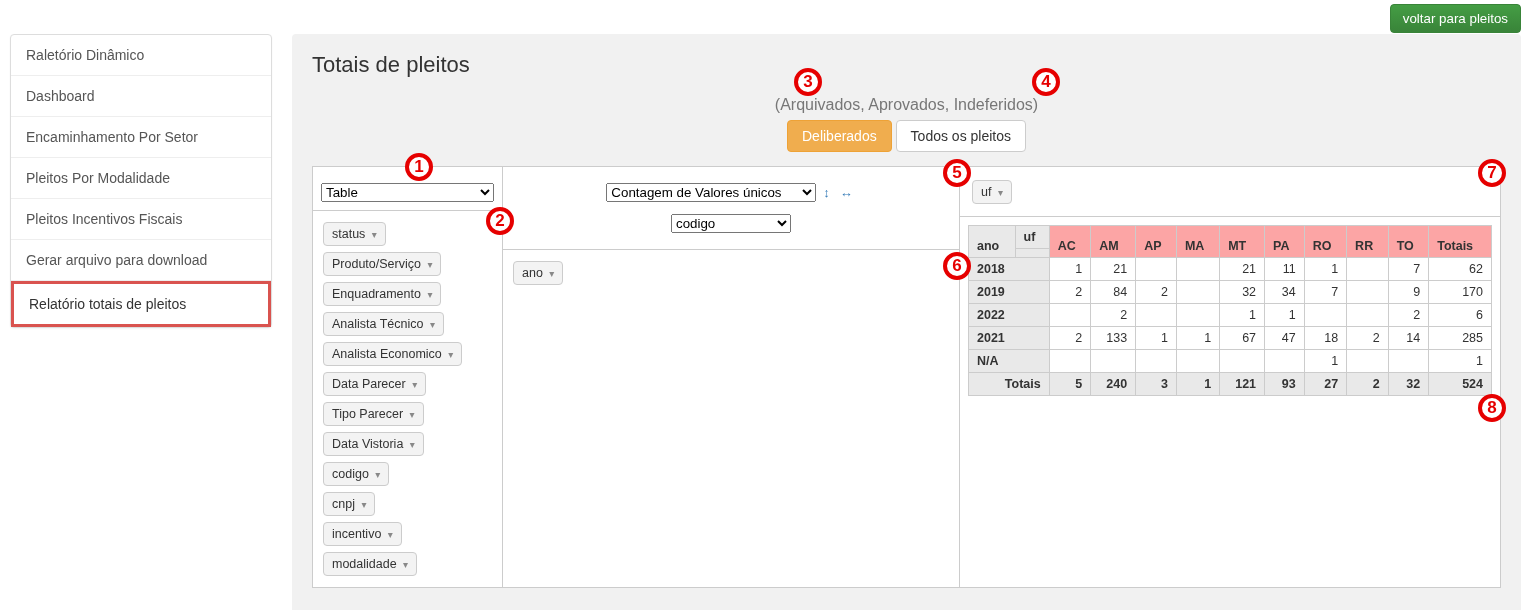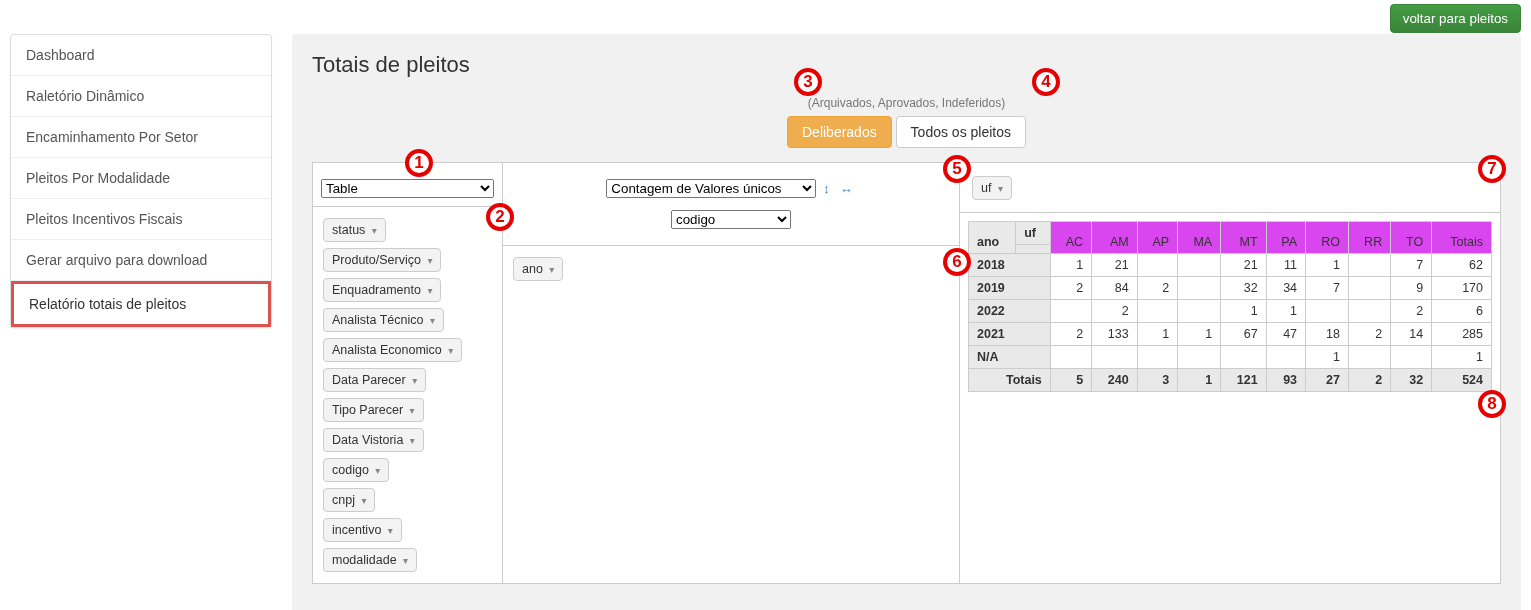--- a/index.html
+++ b/index.html
@@ -7,21 +7,21 @@
   .page { width:1531px; min-height:610px; position:relative; padding:0 10px; }
   .top-btn { position:absolute; top:4px; right:10px; background:#3c763d; background-image:linear-gradient(#449d44,#398439); border:1px solid #398439; color:#fff; padding:6px 12px; border-radius:4px; cursor:pointer; }
   .layout { display:flex; align-items:flex-start; padding-top:34px; gap:20px; }
   .sidebar { width:262px; border:1px solid #ddd; border-radius:4px; box-shadow:0 1px 2px rgba(0,0,0,.05); background:#fff; }
   .sidebar .item { padding:12px 15px; border-bottom:1px solid #eee; color:#555; cursor:pointer; }
   .sidebar .item:last-child { border-bottom:none; }
   .sidebar .item.active { border:3px solid #d9534f; color:#333; }
   .main { flex:1; background:#f1f1f1; padding:18px 20px 30px 20px; border-radius:4px; position:relative; }
   .main h3 { margin:0 0 18px 0; font-weight:400; font-size:22px; color:#333; }
   .center { text-align:center; margin-bottom:14px; position:relative; }
-  .center .hint { font-size:12px; color:#777; display:block; margin-bottom:6px; }
+  .center .hint { font-size:16px; color:#777; display:block; margin-bottom:6px; }
   .btn { display:inline-block; padding:7px 14px; font-size:14px; border-radius:4px; cursor:pointer; border:1px solid transparent; }
   .btn-warning { background:#f0ad4e; color:#fff; border-color:#eea236; }
   .btn-default { background:#fff; color:#333; border-color:#ccc; }
   .pivot { display:flex; border:1px solid #ccc; background:#fff; }
   .pivot-col { display:flex; flex-direction:column; }
   .pivot-col.left { width:190px; border-right:1px solid #ccc; }
   .pivot-col.mid { flex:1; border-right:1px solid #ccc; }
   .pivot-col.right { width:540px; }
   .pivot-row { padding:8px; border-bottom:1px solid #ccc; }
   .pivot-row:last-child { border-bottom:none; }
@@ -30,36 +30,36 @@
   .pill { display:inline-block; background:#f3f3f3; border:1px solid #ccc; border-radius:4px; padding:4px 8px; margin:3px 2px; font-size:12.5px; cursor:move; white-space:nowrap; }
   .pill .caret { color:#888; font-size:10px; margin-left:3px; }
   .aggrow { text-align:center; position:relative; }
   .aggrow select { margin:8px auto; }
   .aggrow .expand { color:#337ab7; font-size:13px; cursor:pointer; margin:0 3px; }
   .col-axis-row { padding:8px; }
   .uf-pill-row { padding:10px; }
   
   table.result { border-collapse:collapse; width:100%; font-size:12.5px; }
   table.result th, table.result td { border:1px solid #ccc; padding:4px 8px; text-align:right; }
-  table.result thead th { background:#d946ef; font-weight:normal; text-align:right; }
+  table.result thead th { background:#fca5a5; font-weight:bold; text-align:left; }
   table.result .rowlabel { background:#e9e9e9; font-weight:bold; text-align:left; }
   table.result .total td, table.result .total th { font-weight:bold; background:#e9e9e9; }
   
   .marker { position:absolute; width:28px; height:28px; border:4px solid #e60000; border-radius:50%; color:#e60000; font-weight:bold; font-size:17px; text-align:center; line-height:20px; background:#fff; z-index:50; pointer-events:none; }
 </style>
 </head>
 <body>
 
 <div class="page">
   <button class="top-btn">voltar para pleitos</button>
 
   <div class="layout">
     <div class="sidebar" id="sidebar">
+        <div class="item">Raletório Dinâmico</div>
         <div class="item">Dashboard</div>
-        <div class="item">Raletório Dinâmico</div>
         <div class="item">Encaminhamento Por Setor</div>
         <div class="item">Pleitos Por Modalidade</div>
         <div class="item">Pleitos Incentivos Fiscais</div>
         <div class="item">Gerar arquivo para download</div>
         <div class="item active">Relatório totais de pleitos</div>
       </div>
 
     <div class="main">
       <h3>Totais de pleitos</h3>
 

